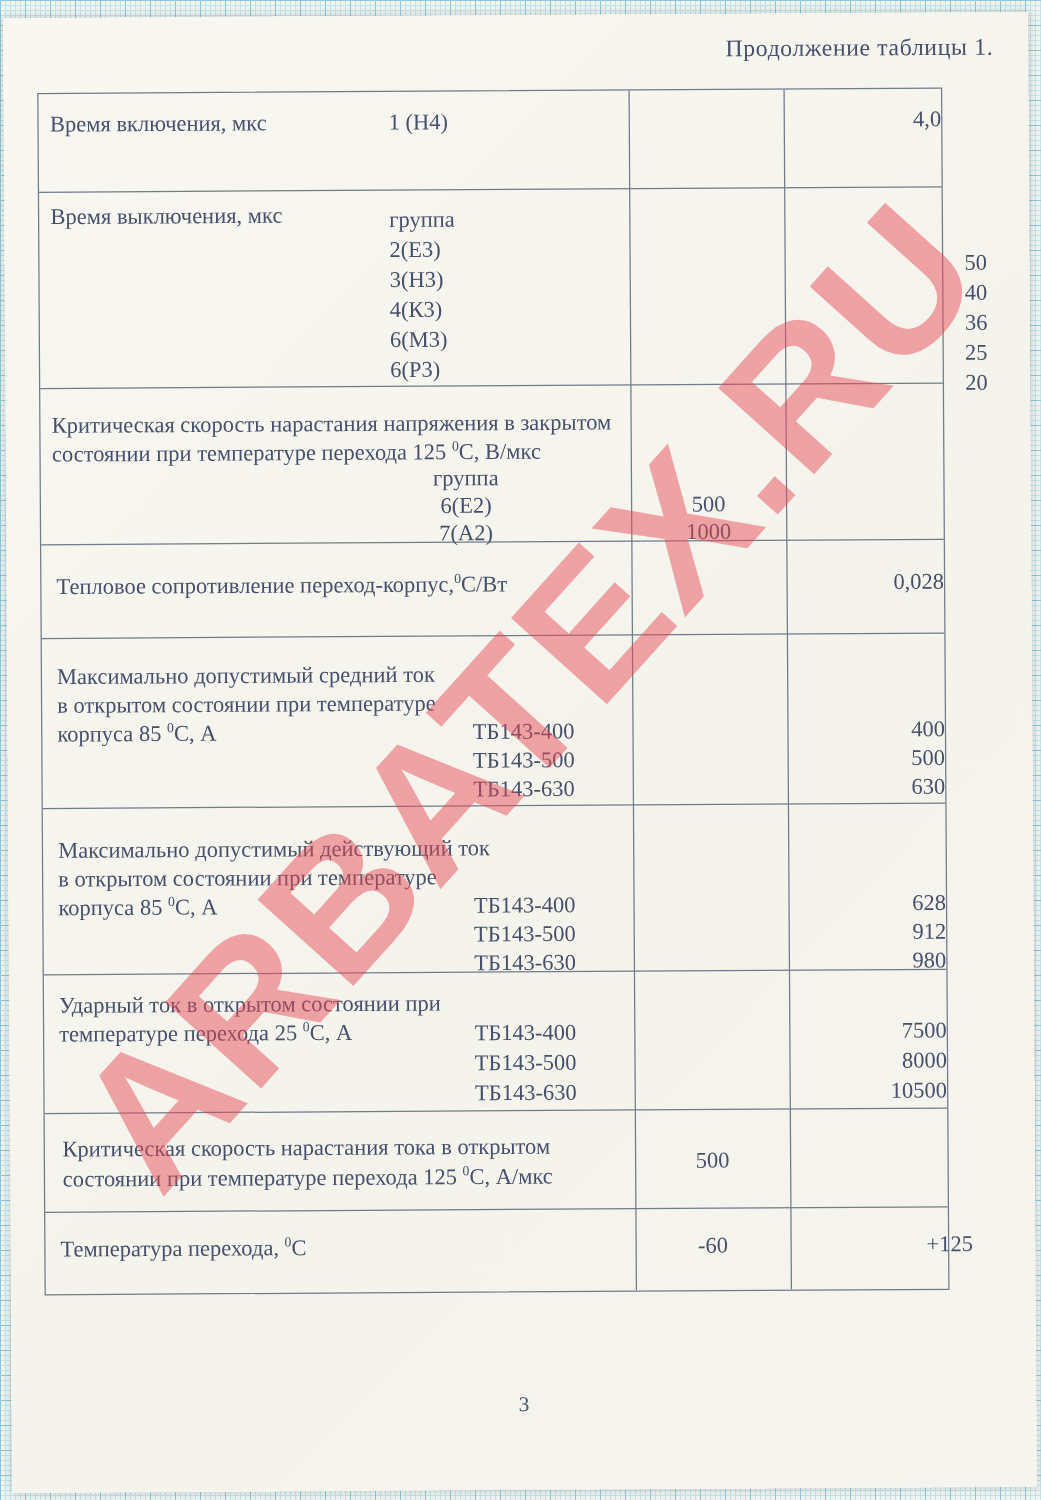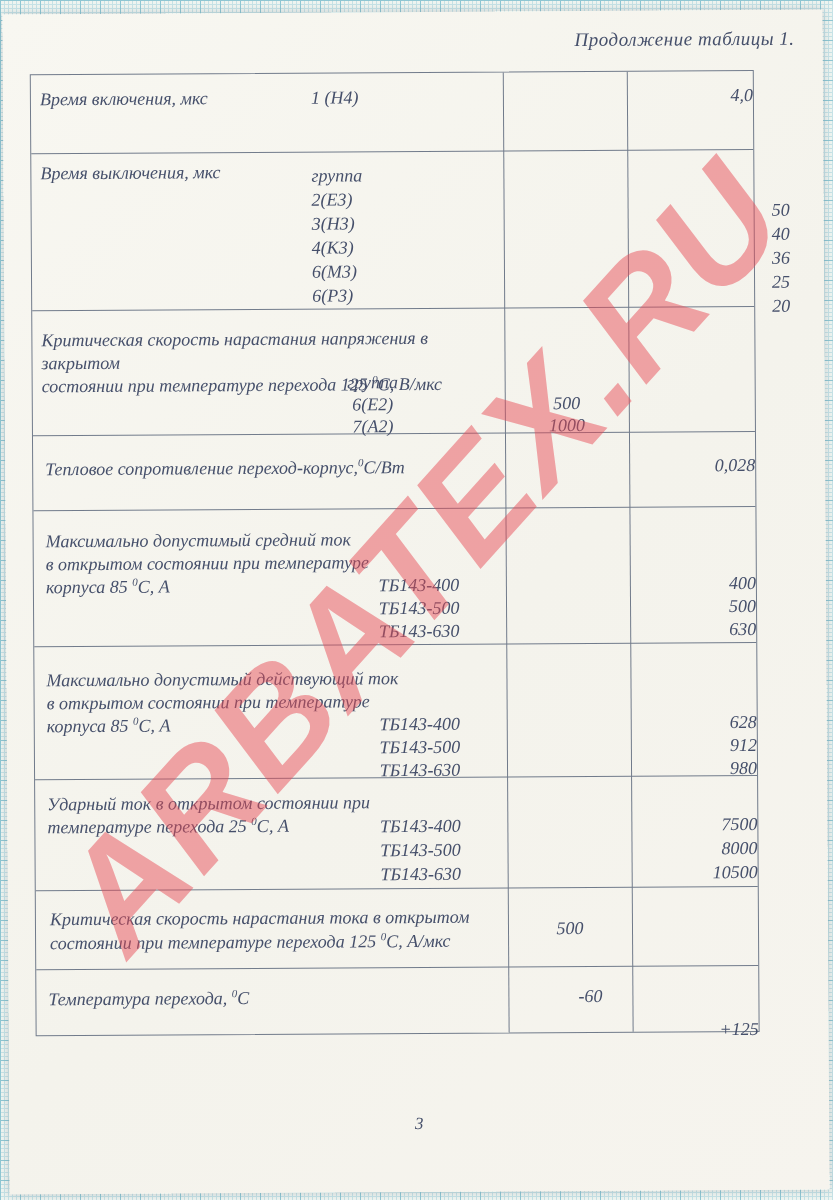--- a/index.html
+++ b/index.html
@@ -6,21 +6,20 @@
   .screen{
     position:relative;width:833px;height:1200px;overflow:hidden;
     background-color:#eef4f0;
     background-image:
       linear-gradient(#8fc6d2 1px, transparent 1px),
       linear-gradient(90deg,#8fc6d2 1px, transparent 1px),
       linear-gradient(#c6e2e6 1px, transparent 1px),
       linear-gradient(90deg,#c6e2e6 1px, transparent 1px);
     background-size:20px 20px,20px 20px,4px 4px,4px 4px;
     font-family:"Liberation Serif","DejaVu Serif",serif;
-    font-style:italic;
   }
   .paper{
     position:absolute;left:6px;top:12px;width:820px;height:1180px;
     background:linear-gradient(135deg,#f8f7f1 0%,#f4f3ec 55%,#f6f4ee 100%);
     transform:rotate(-0.35deg);
     box-shadow:0 0 8px rgba(60,70,90,0.25);
     color:#46506b;
   }
   .abs{position:absolute;}
   .hdr{font-size:19px;letter-spacing:0.5px;}
@@ -167,22 +166,22 @@
       <div>
         <div class="abs lh24" style="left:14px;top:832px;width:450px;">
           <div>Критическая скорость нарастания тока в открытом</div>
           <div><span>состоянии при температуре перехода 125 </span><sup>0</sup><span>С, А/мкс</span></div>
         </div>
         <div class="abs c2" style="top:846px;">500</div>
       </div>
 
       <div>
         <div class="abs" style="left:12px;top:914px;"><span>Температура перехода, </span><sup>0</sup><span>С</span></div>
-        <div class="abs c2" style="top:914px;margin-left:20px;">-60</div>
-        <div class="abs c3" style="top:948px;">+125</div>
+        <div class="abs c2" style="top:914px;">-60</div>
+        <div class="abs c3" style="top:914px;padding-left:20px;">+125</div>
       </div>
     </div>
 
     <div class="abs pgnum" style="left:50%;top:1102px;transform:translateX(-50%);">3</div>
   </div>
 
   <div class="abs watermark">ARBATEX.RU</div>
 </div>
 
 </body></html>

